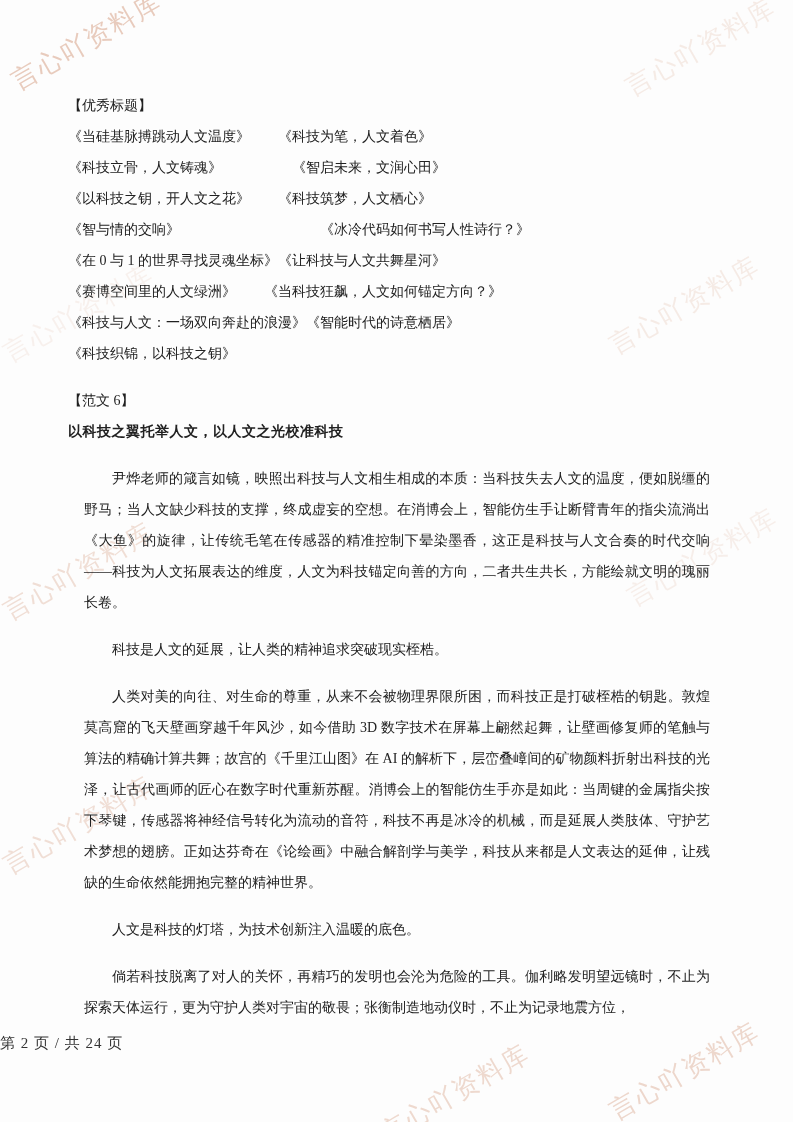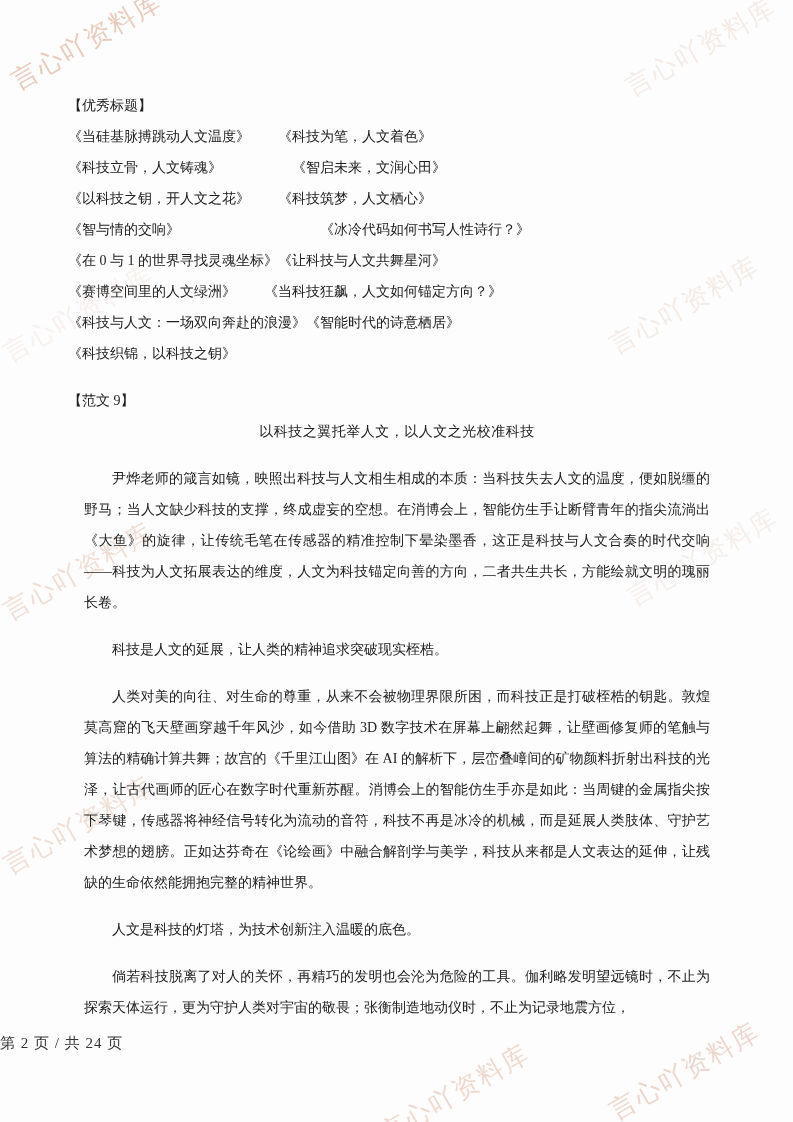--- a/index.html
+++ b/index.html
@@ -43,22 +43,22 @@
     position: absolute;
     left: 68px; top: 90px;
     width: 658px;
     font-size: 14px;
     line-height: 31px;
   }
   .section-header { white-space: pre; }
   .title-row { white-space: pre; }
   .essay-header { margin-top: 16px; }
   .essay-title {
-    text-align: center;
-    font-weight: 400;
+    text-align: left;
+    font-weight: 700;
     letter-spacing: 0.5px;
   }
   .essay-para {
     margin: 16px;
     text-indent: 2em;
     text-align: justify;
   }
   
   .footer {
     position: absolute;
@@ -91,21 +91,21 @@
 
     <div class="title-row">《当硅基脉搏跳动人文温度》　　《科技为笔，人文着色》</div>
     <div class="title-row">《科技立骨，人文铸魂》　　　　　《智启未来，文润心田》</div>
     <div class="title-row">《以科技之钥，开人文之花》　　《科技筑梦，人文栖心》</div>
     <div class="title-row">《智与情的交响》　　　　　　　　　　《冰冷代码如何书写人性诗行？》</div>
     <div class="title-row">《在 0 与 1 的世界寻找灵魂坐标》《让科技与人文共舞星河》</div>
     <div class="title-row">《赛博空间里的人文绿洲》　　《当科技狂飙，人文如何锚定方向？》</div>
     <div class="title-row">《科技与人文：一场双向奔赴的浪漫》《智能时代的诗意栖居》</div>
     <div class="title-row">《科技织锦，以科技之钥》</div>
 
-    <div class="section-header essay-header">【范文 9】</div>
+    <div class="section-header essay-header">【范文 6】</div>
 
     <div class="essay-title">以科技之翼托举人文，以人文之光校准科技</div>
 
     <p class="essay-para">尹烨老师的箴言如镜，映照出科技与人文相生相成的本质：当科技失去人文的温度，便如脱缰的野马；当人文缺少科技的支撑，终成虚妄的空想。在消博会上，智能仿生手让断臂青年的指尖流淌出《大鱼》的旋律，让传统毛笔在传感器的精准控制下晕染墨香，这正是科技与人文合奏的时代交响——科技为人文拓展表达的维度，人文为科技锚定向善的方向，二者共生共长，方能绘就文明的瑰丽长卷。</p>
     <p class="essay-para">科技是人文的延展，让人类的精神追求突破现实桎梏。</p>
     <p class="essay-para">人类对美的向往、对生命的尊重，从来不会被物理界限所困，而科技正是打破桎梏的钥匙。敦煌莫高窟的飞天壁画穿越千年风沙，如今借助 3D 数字技术在屏幕上翩然起舞，让壁画修复师的笔触与算法的精确计算共舞；故宫的《千里江山图》在 AI 的解析下，层峦叠嶂间的矿物颜料折射出科技的光泽，让古代画师的匠心在数字时代重新苏醒。消博会上的智能仿生手亦是如此：当周键的金属指尖按下琴键，传感器将神经信号转化为流动的音符，科技不再是冰冷的机械，而是延展人类肢体、守护艺术梦想的翅膀。正如达芬奇在《论绘画》中融合解剖学与美学，科技从来都是人文表达的延伸，让残缺的生命依然能拥抱完整的精神世界。</p>
     <p class="essay-para">人文是科技的灯塔，为技术创新注入温暖的底色。</p>
     <p class="essay-para">倘若科技脱离了对人的关怀，再精巧的发明也会沦为危险的工具。伽利略发明望远镜时，不止为探索天体运行，更为守护人类对宇宙的敬畏；张衡制造地动仪时，不止为记录地震方位，</p>
 
   </div>

